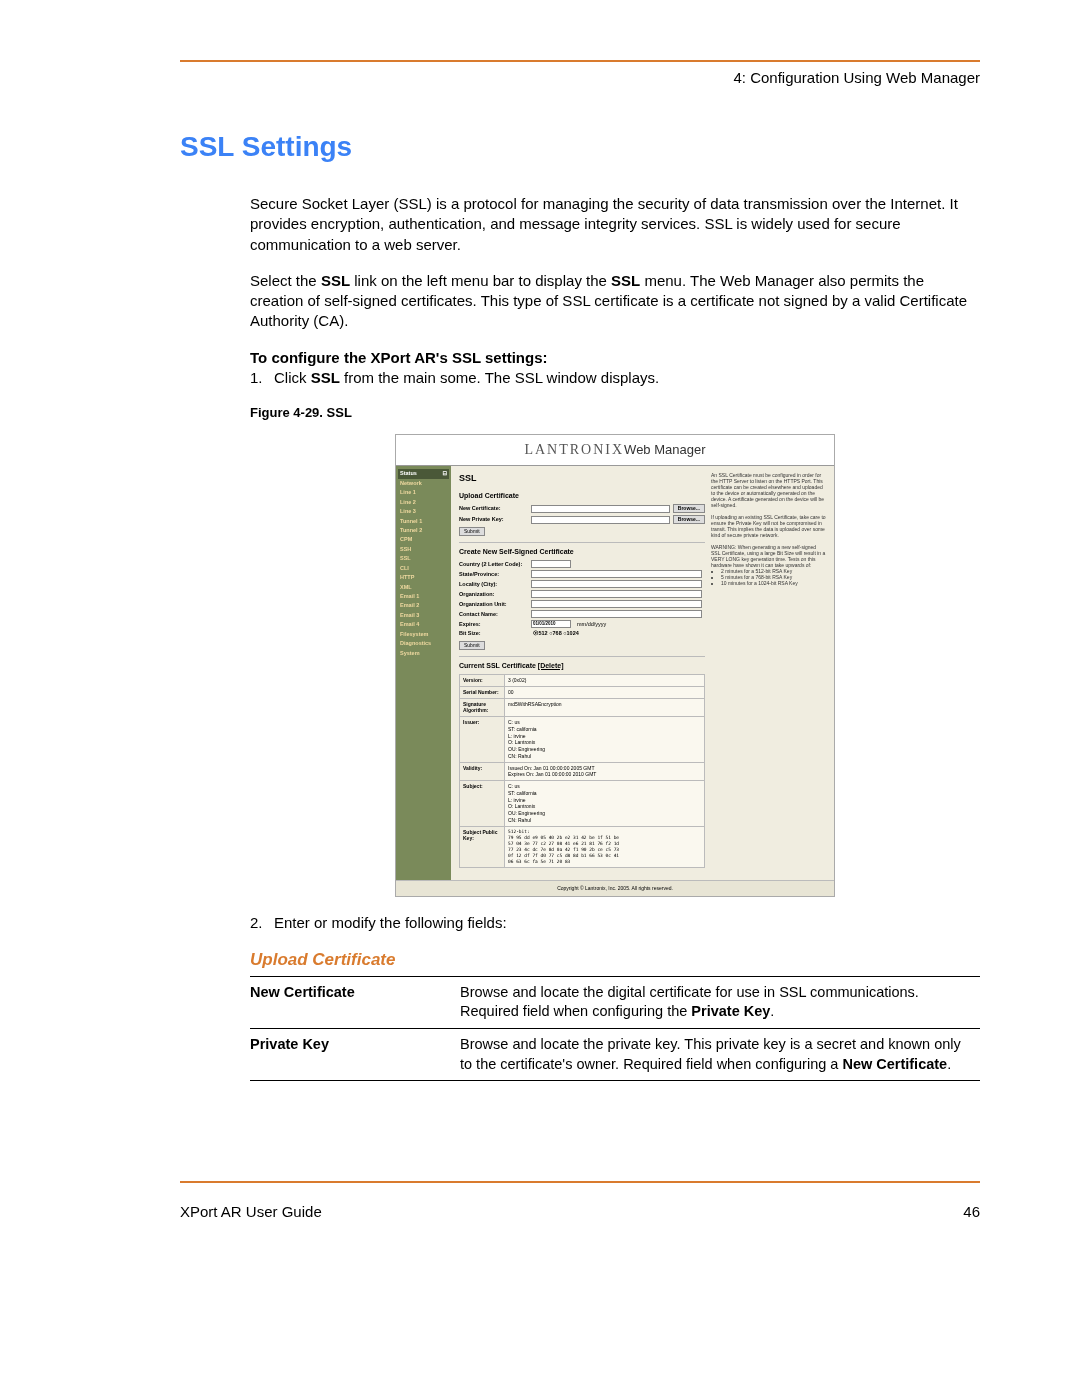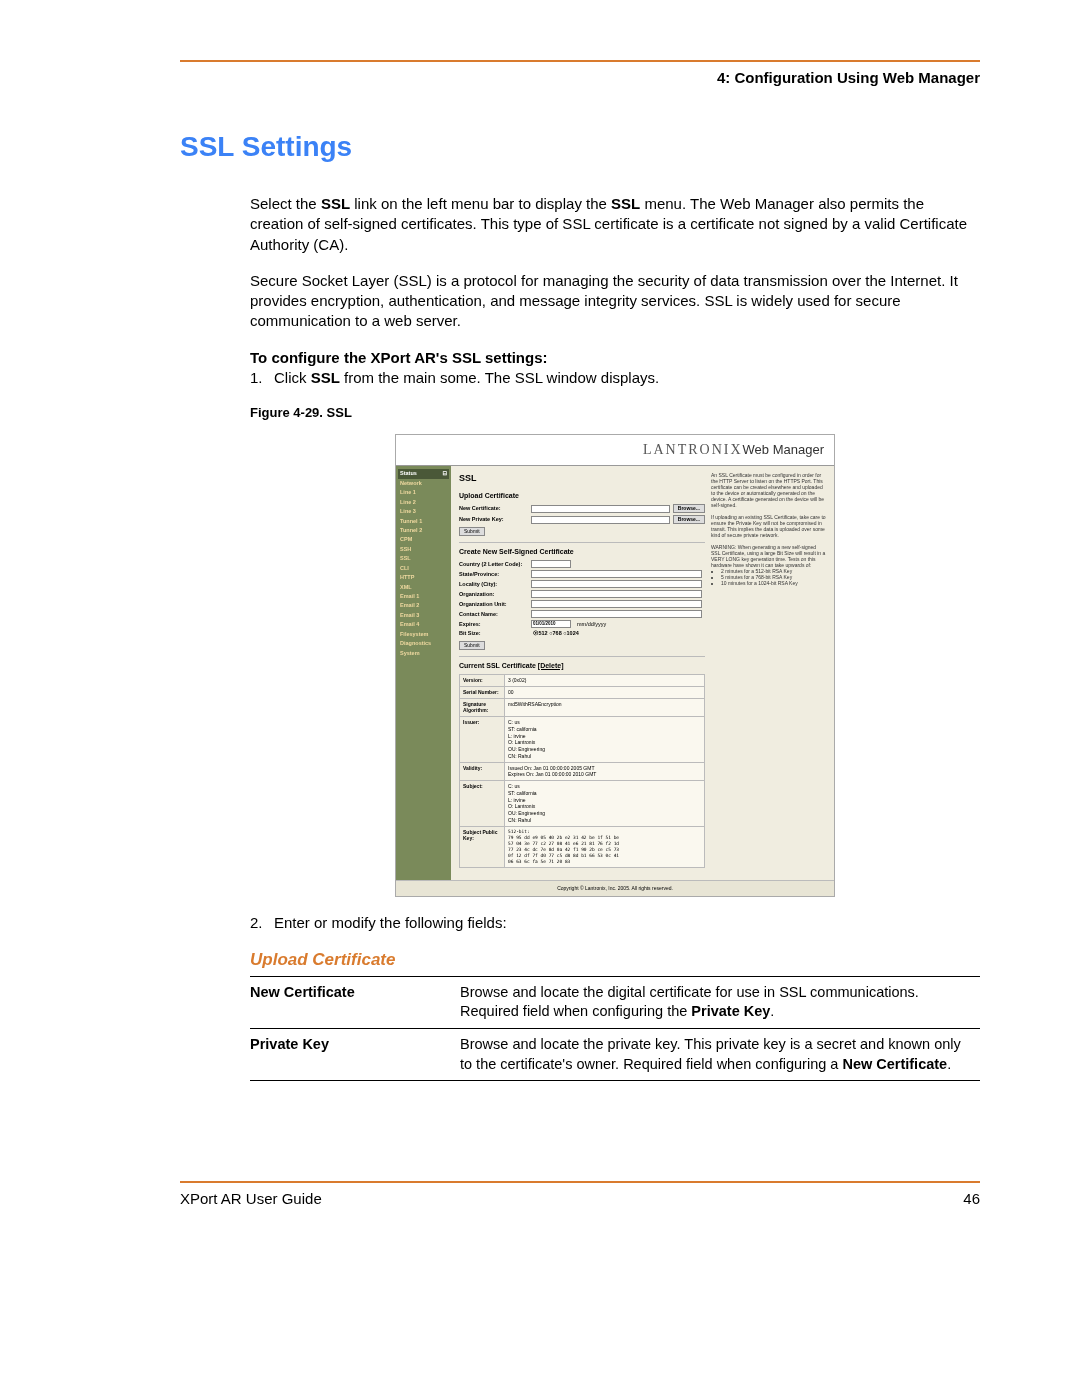--- a/index.html
+++ b/index.html
@@ -16,21 +16,20 @@
     padding: 60px 100px 40px 180px;
   }
   .header-line {
     border-top: 2px solid #d97b2e;
     margin-bottom: 6px;
   }
   .header-text {
     text-align: right;
     font-size: 15px;
     margin-bottom: 40px;
-    font-weight: bold;
   }
   .h1 {
     color: #3b82f6;
     font-size: 28px;
     font-weight: bold;
     margin-bottom: 28px;
     margin-left: 0;
   }
   .content {
     margin-left: 70px;
@@ -60,21 +59,21 @@
   }
   .screenshot {
     width: 440px;
     margin: 0 auto 16px auto;
     border: 1px solid #aaa;
     background: #e8e5d5;
     font-size: 7px;
   }
   .ss-header {
     display: flex;
-    justify-content: flex-end;
+    justify-content: center;
     align-items: center;
     background: #fff;
     padding: 6px 10px;
     border-bottom: 1px solid #999;
   }
   .ss-logo {
     font-family: "Times New Roman", serif;
     font-size: 14px;
     letter-spacing: 2px;
     color: #555;
@@ -206,41 +205,41 @@
     padding: 6px 8px 6px 0;
     vertical-align: top;
   }
   .cfg-table td.k {
     width: 210px;
     font-weight: bold;
   }
   .footer {
     margin-top: 100px;
     border-top: 2px solid #d97b2e;
-    padding-top: 6px;
+    padding-top: 19px;
     display: flex;
     justify-content: space-between;
     font-size: 15px;
   }
 </style>
 </head>
 <body>
 
 <div class="page">
   <div class="header-line"></div>
   <div class="header-text">4: Configuration Using Web Manager</div>
 
   <div class="h1">SSL Settings</div>
 
   <div class="content">
+    <p class="para">Secure Socket Layer (SSL) is a protocol for managing the security of data transmission over the Internet.  It provides encryption, authentication, and message integrity services.  SSL is widely used for secure communication to a web server.</p>
+
     <p class="para">
       <span>Select the </span><span class="bold">SSL</span><span> link on the left menu bar to display the </span><span class="bold">SSL</span><span> menu.  The Web Manager also permits the creation of self-signed certificates.  This type of SSL certificate is a certificate not signed by a valid Certificate Authority (CA).</span>
     </p>
-
-    <p class="para">Secure Socket Layer (SSL) is a protocol for managing the security of data transmission over the Internet.  It provides encryption, authentication, and message integrity services.  SSL is widely used for secure communication to a web server.</p>
 
     <p class="instr-heading">To configure the XPort AR's SSL settings:</p>
 
     <div class="ol-item">
       <span class="ol-num">1.</span>
       <span>Click </span><span class="bold">SSL</span><span> from the main some. The SSL window displays.</span>
     </div>
 
     <div class="fig-caption">Figure 4-29. SSL</div>
 

